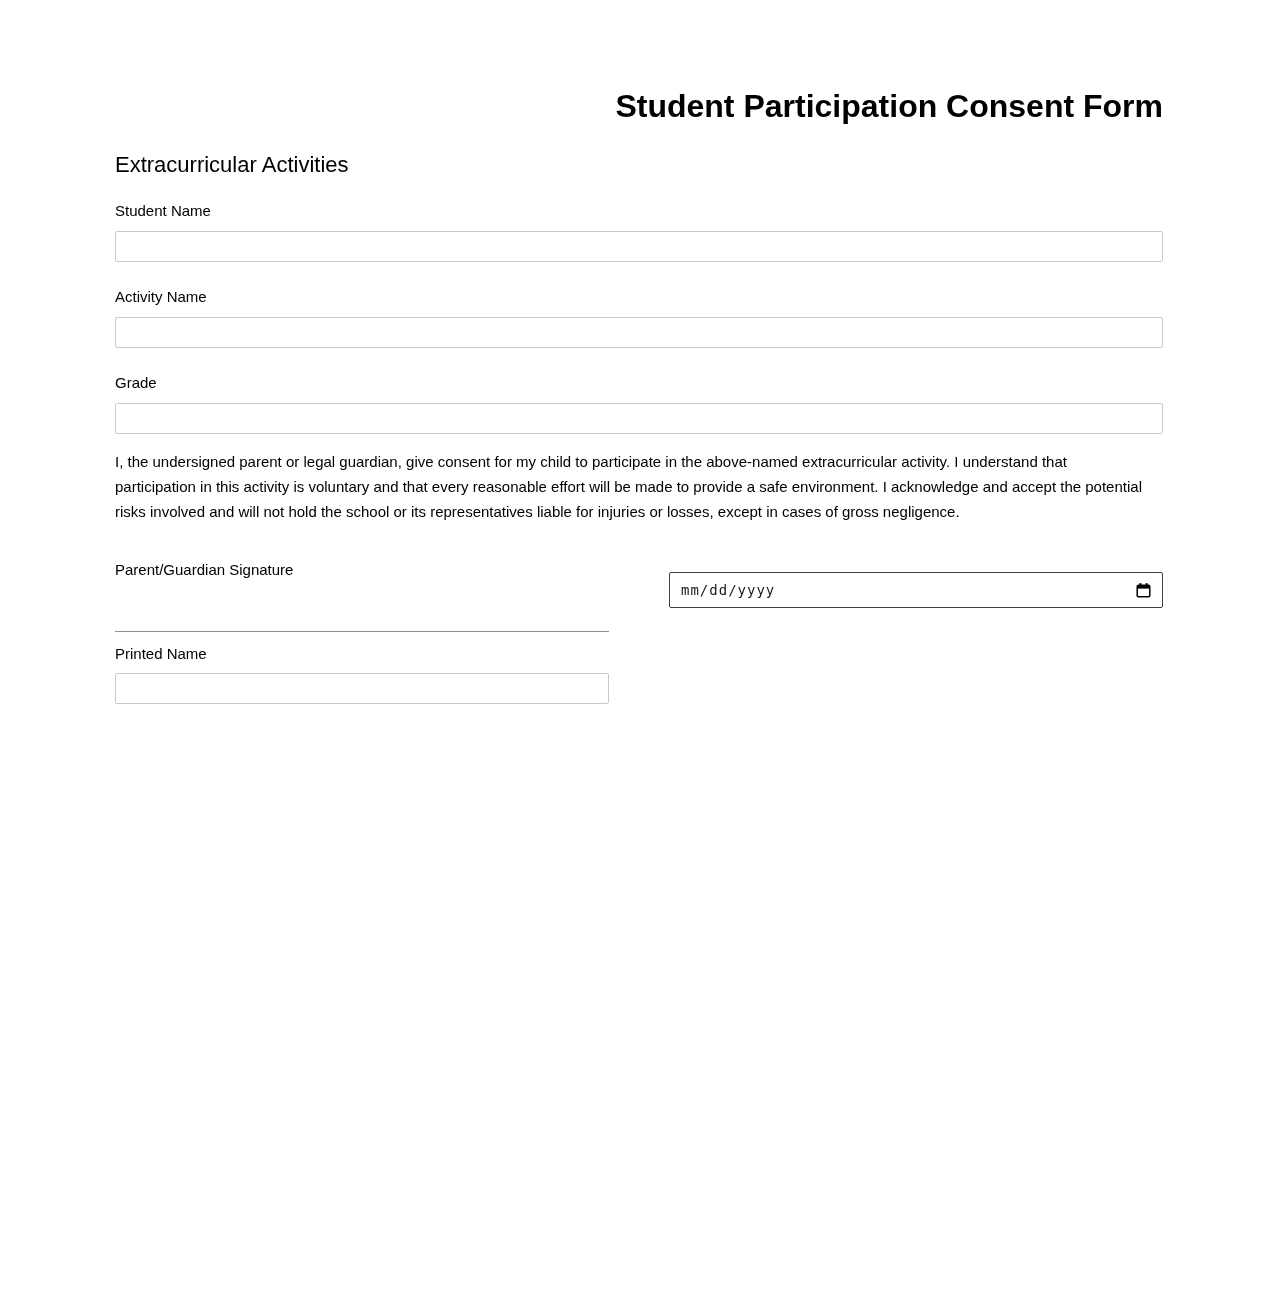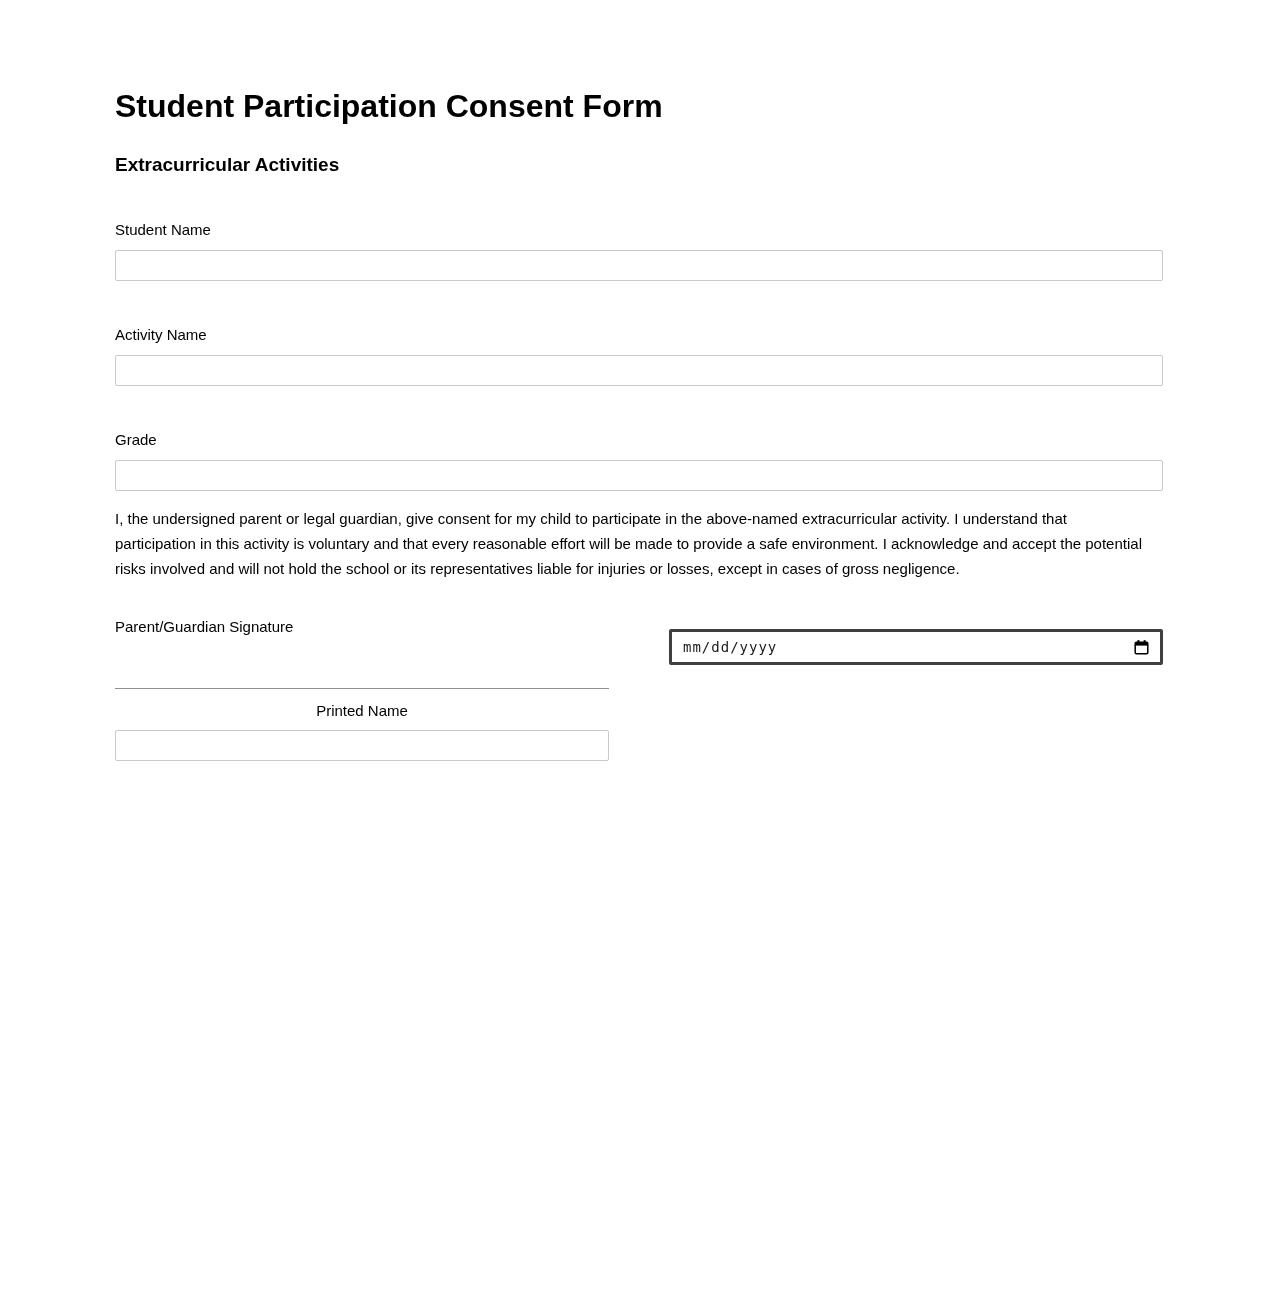--- a/index.html
+++ b/index.html
@@ -17,29 +17,30 @@
   .container {
     width: 1048px;
     margin: 0 auto;
     padding-top: 88px;
   }
   h1.page-title {
     font-size: 32px;
     line-height: 37px;
     font-weight: bold;
     margin: 0;
+    text-align: right;
   }
   h2.page-subtitle {
-    font-size: 19px;
+    font-size: 22px;
     line-height: 23px;
-    font-weight: bold;
+    font-weight: normal;
     margin: 28px 0 0 0;
   }
   .field {
-    margin-top: 45px;
+    margin-top: 26px;
   }
   .field-label {
     display: block;
     font-size: 15px;
     line-height: 18px;
     margin-bottom: 11px;
   }
   .text-input {
     display: block;
     width: 100%;
@@ -83,26 +84,25 @@
   }
   .signature-space {
     height: 53px;
     border-bottom: 1px solid #8f8f8f;
   }
   .printed-block {
     margin-top: 13px;
   }
   .printed-block .field-label {
     margin-bottom: 10px;
-    text-align: center;
   }
   .date-box {
     margin-top: 11px;
     height: 36px;
-    border: 3px solid #404040;
+    border: 1px solid #404040;
     border-radius: 2px;
     background: #fff;
     display: flex;
     align-items: center;
     padding: 0 10px 0 11px;
     cursor: text;
   }
   .date-placeholder {
     font-family: "DejaVu Sans Mono", monospace;
     font-size: 14px;

